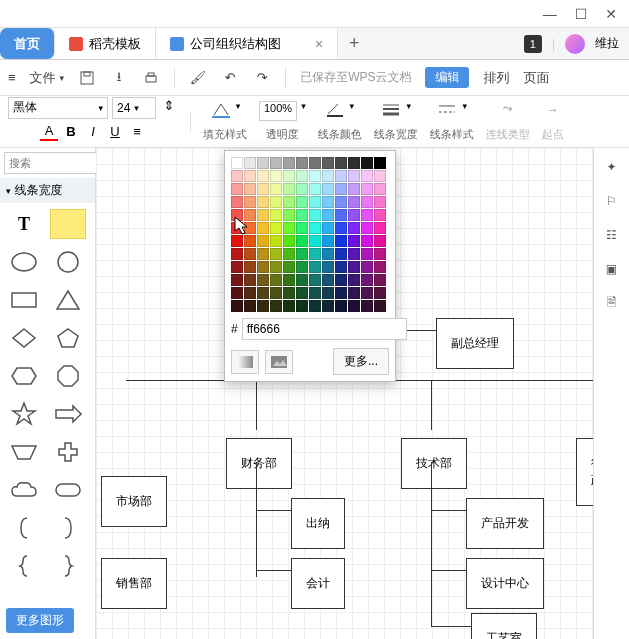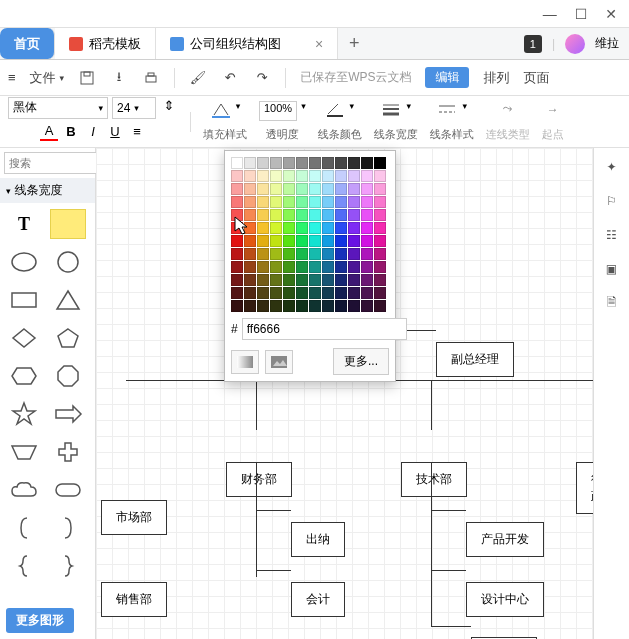--- a/index.html
+++ b/index.html
@@ -41,25 +41,25 @@
 
 .sidebar { width: 96px; border-right: 1px solid #ddd; background: #fff; display: flex; flex-direction: column; }
 .search-row { padding: 4px; display: flex; gap: 2px; }
 .search-input { flex: 1; border: 1px solid #ccc; height: 22px; font-size: 11px; padding: 0 4px; }
 .search-btn { width: 22px; height: 22px; border: 1px solid #ccc; background: #f5f5f5; display: flex; align-items: center; justify-content: center; }
 .shape-header { background: #eef1f5; padding: 4px 6px; font-size: 12px; display: flex; align-items: center; gap: 4px; }
 .shape-grid { padding: 6px; display: grid; grid-template-columns: 1fr 1fr; gap: 8px 4px; overflow-y: auto; }
 .shape-item { width: 36px; height: 30px; display: flex; align-items: center; justify-content: center; cursor: pointer; }
 .shape-item svg { stroke: #555; fill: none; stroke-width: 1.5; }
 .more-shapes { margin-top: auto; padding: 6px; }
-.more-shapes-btn { background: #4a90e2; color: #fff; padding: 4px 10px; border-radius: 3px; font-size: 12px; display: inline-block; font-weight: bold; }
+.more-shapes-btn { background: #4a90e2; color: #fff; padding: 4px 10px; border-radius: 3px; font-size: 12px; display: inline-block; }
 
 .canvas { flex: 1; background: #fff; position: relative; overflow: hidden; }
 .grid-bg { position: absolute; inset: 0; background-image: linear-gradient(#eee 1px, transparent 1px), linear-gradient(90deg, #eee 1px, transparent 1px); background-size: 16px 16px; }
-.org-box { position: absolute; border: 1px solid #333; background: #fff; padding: 8px 14px; font-size: 12px; margin-top: 24px; }
+.org-box { position: absolute; border: 1px solid #333; background: #fff; padding: 16px 14px; font-size: 12px; }
 .org-line { position: absolute; background: #333; }
 
 .right-icons { width: 36px; border-left: 1px solid #ddd; display: flex; flex-direction: column; align-items: center; padding-top: 8px; gap: 12px; }
 .right-icon { width: 22px; height: 22px; display: flex; align-items: center; justify-content: center; cursor: pointer; color: #555; }
 
 .color-popup { position: absolute; left: 224px; top: 150px; width: 172px; background: #fff; border: 1px solid #bbb; box-shadow: 0 4px 12px rgba(0,0,0,0.25); padding: 6px; z-index: 100; }
 .swatch-grid { display: grid; grid-template-columns: repeat(12, 12px); gap: 1px; margin-bottom: 4px; }
 .swatch { width: 12px; height: 12px; border: 1px solid rgba(0,0,0,0.15); cursor: pointer; }
 .hex-row { display: flex; align-items: center; gap: 4px; margin-top: 6px; }
 .hex-input { flex: 1; border: 1px solid #ccc; height: 22px; padding: 0 4px; font-size: 12px; }

